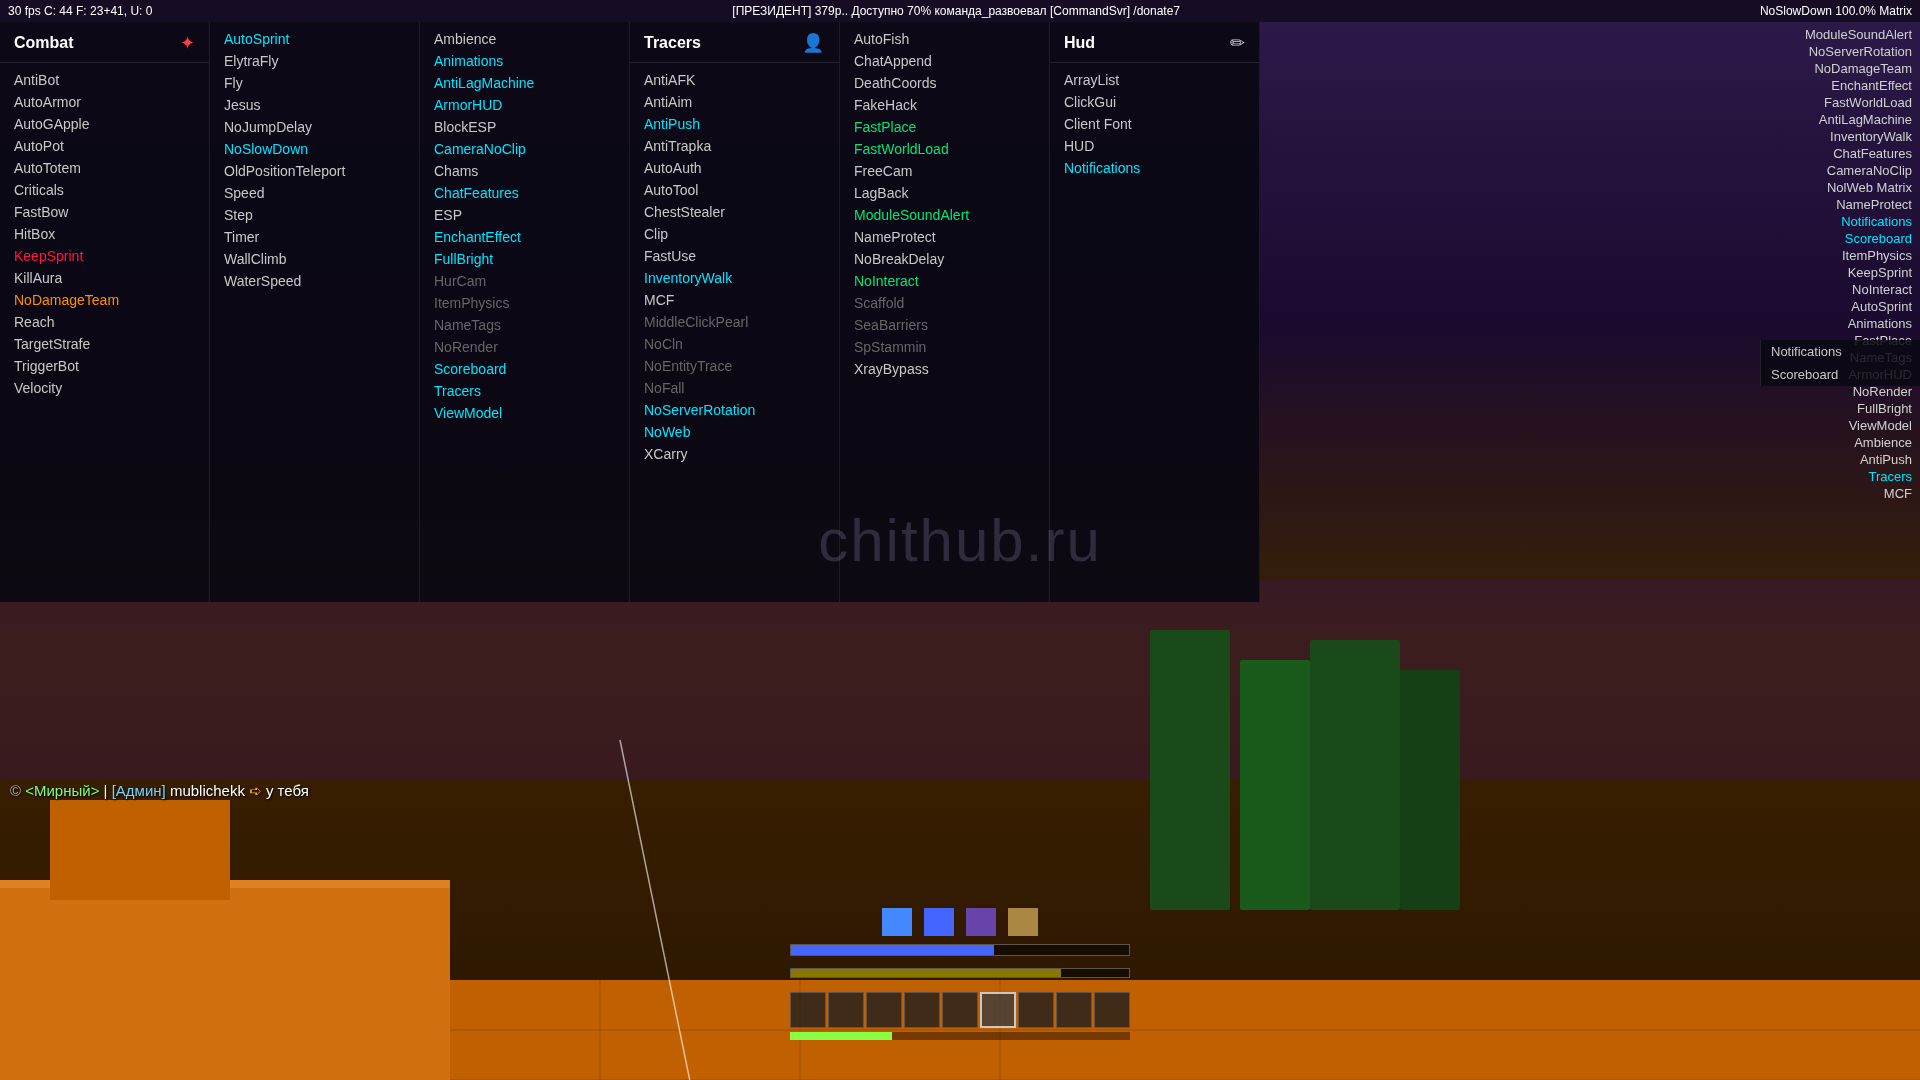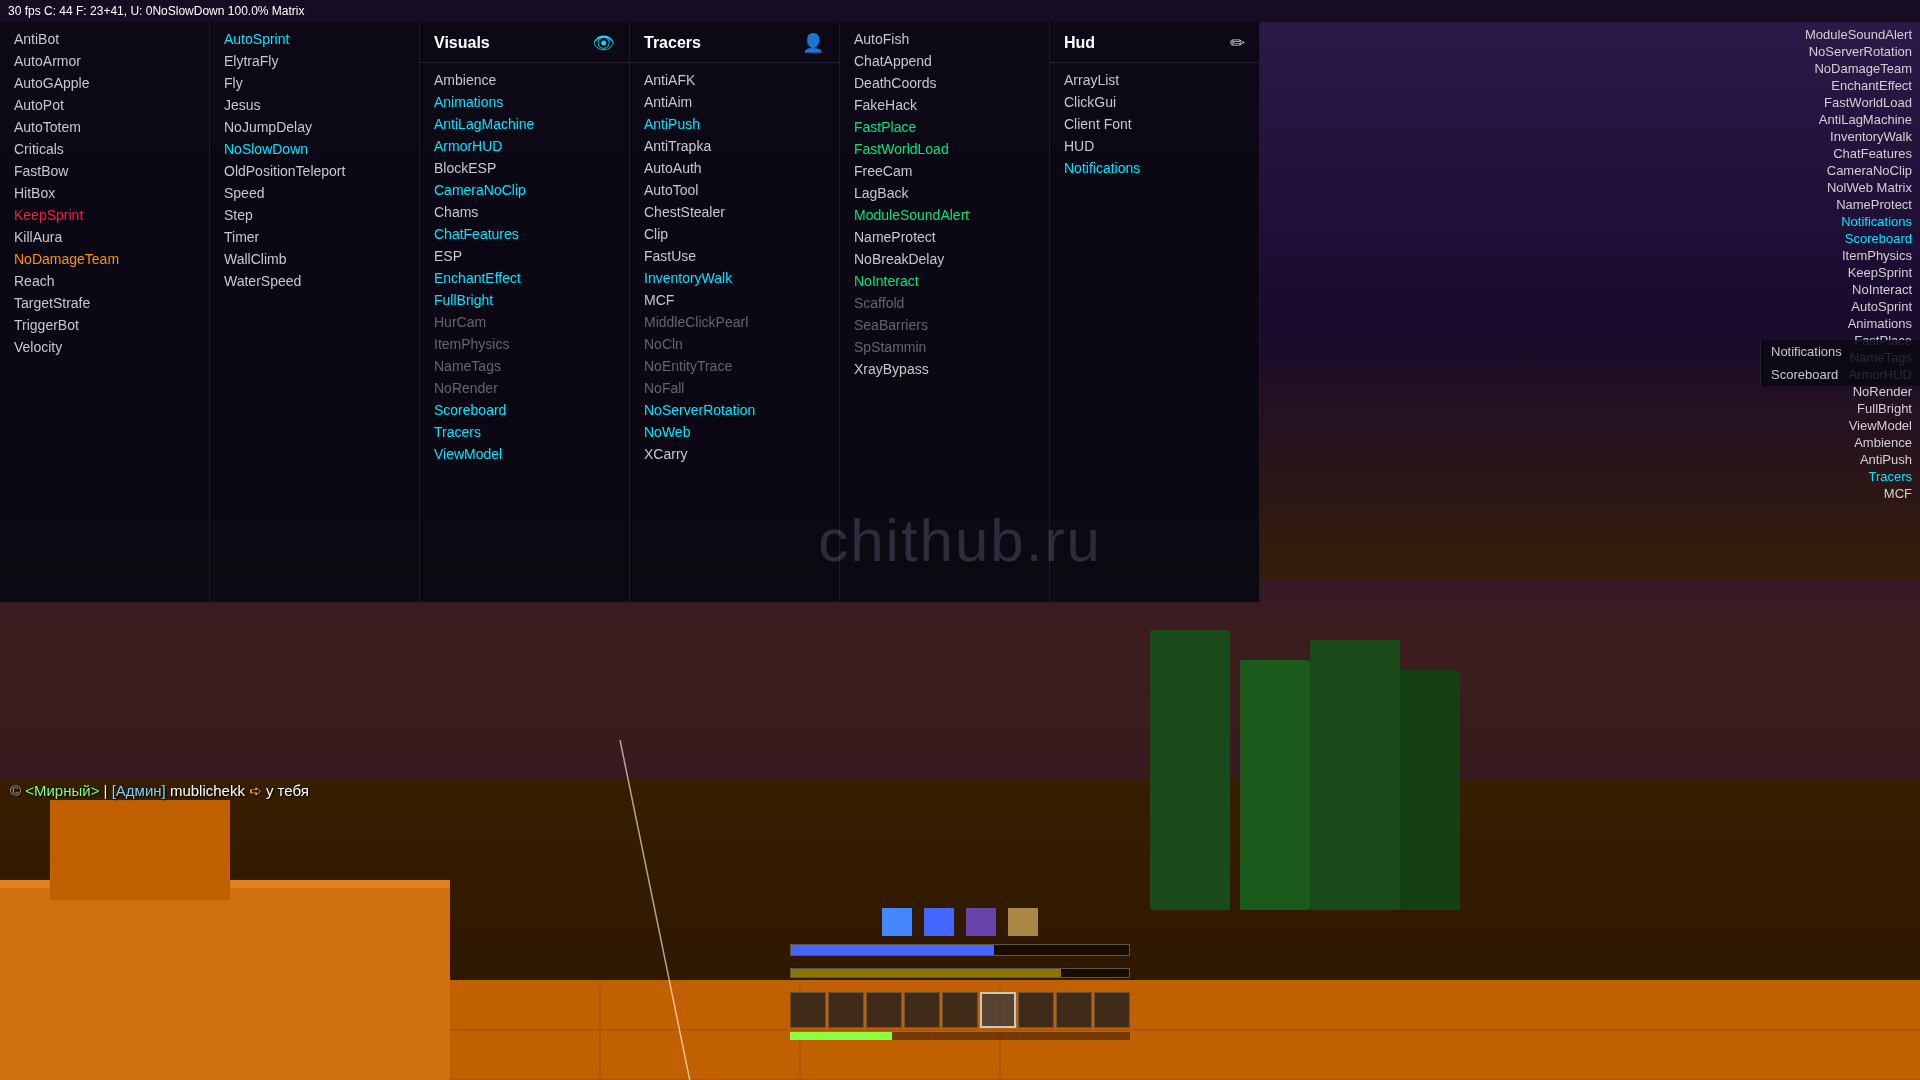--- a/index.html
+++ b/index.html
@@ -274,26 +274,31 @@
 
   <rect x="0" y="300" width="450" height="200" fill="#d07010"></rect>
   <rect x="0" y="300" width="450" height="8" fill="#e08020"></rect>
   <rect x="50" y="220" width="180" height="100" fill="#c06000"></rect>
 
   <line x1="620" y1="160" x2="700" y2="550" stroke="white" stroke-width="1.5" opacity="0.6"></line>
 </svg>
 
 <div class="hud-top">
   <span>30 fps  C: 44  F: 23+41,  U: 0</span>
+  <span style="flex:1; text-align:center;">[ПРЕЗИДЕНТ] 379p..  Доступно 70%  команда_развоевал [CommandSvr] /donate7</span>
   <span>NoSlowDown 100.0%  Matrix</span>
 </div>
 
 <div class="menu-container">
 
   <div class="menu-panel">
+    <div class="menu-panel-header">
+      <span class="menu-panel-title">Combat</span>
+      <span class="menu-panel-icon icon-combat">✦</span>
+    </div>
     <div class="menu-items">
       <div class="menu-item">AntiBot</div>
       <div class="menu-item">AutoArmor</div>
       <div class="menu-item">AutoGApple</div>
       <div class="menu-item">AutoPot</div>
       <div class="menu-item">AutoTotem</div>
       <div class="menu-item">Criticals</div>
       <div class="menu-item">FastBow</div>
       <div class="menu-item">HitBox</div>
       <div class="menu-item active-red">KeepSprint</div>
@@ -317,24 +322,20 @@
       <div class="menu-item">OldPositionTeleport</div>
       <div class="menu-item">Speed</div>
       <div class="menu-item">Step</div>
       <div class="menu-item">Timer</div>
       <div class="menu-item">WallClimb</div>
       <div class="menu-item">WaterSpeed</div>
     </div>
   </div>
 
   <div class="menu-panel">
-    <div class="menu-panel-header">
-      <span class="menu-panel-title">Visuals</span>
-      <span class="menu-panel-icon" style="color:#00e5ff;">👁</span>
-    </div>
     <div class="menu-items">
       <div class="menu-item">Ambience</div>
       <div class="menu-item active-cyan">Animations</div>
       <div class="menu-item active-cyan">AntiLagMachine</div>
       <div class="menu-item active-cyan">ArmorHUD</div>
       <div class="menu-item">BlockESP</div>
       <div class="menu-item active-cyan">CameraNoClip</div>
       <div class="menu-item">Chams</div>
       <div class="menu-item active-cyan">ChatFeatures</div>
       <div class="menu-item">ESP</div>

